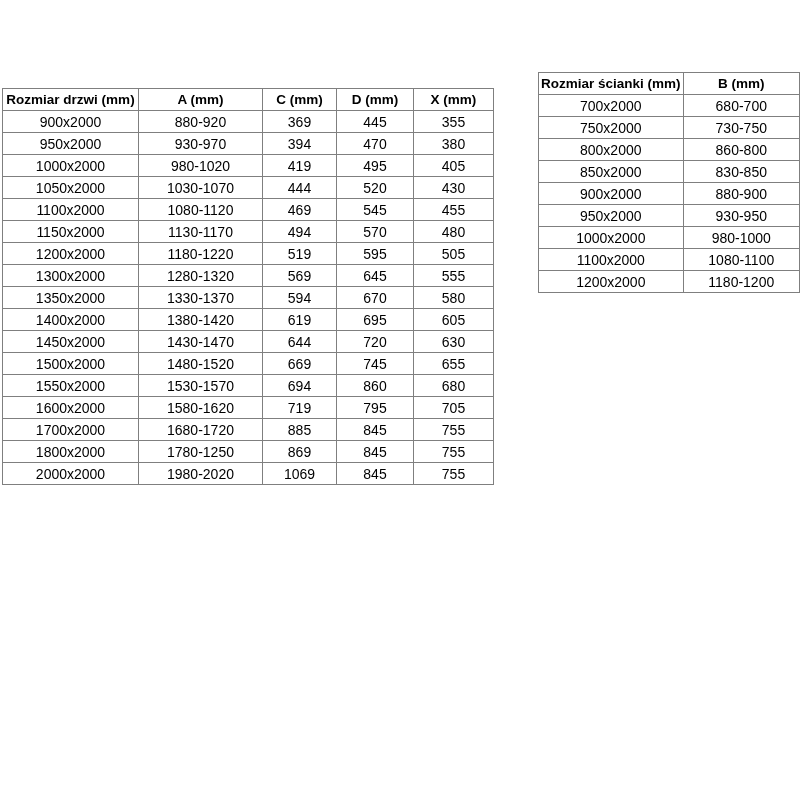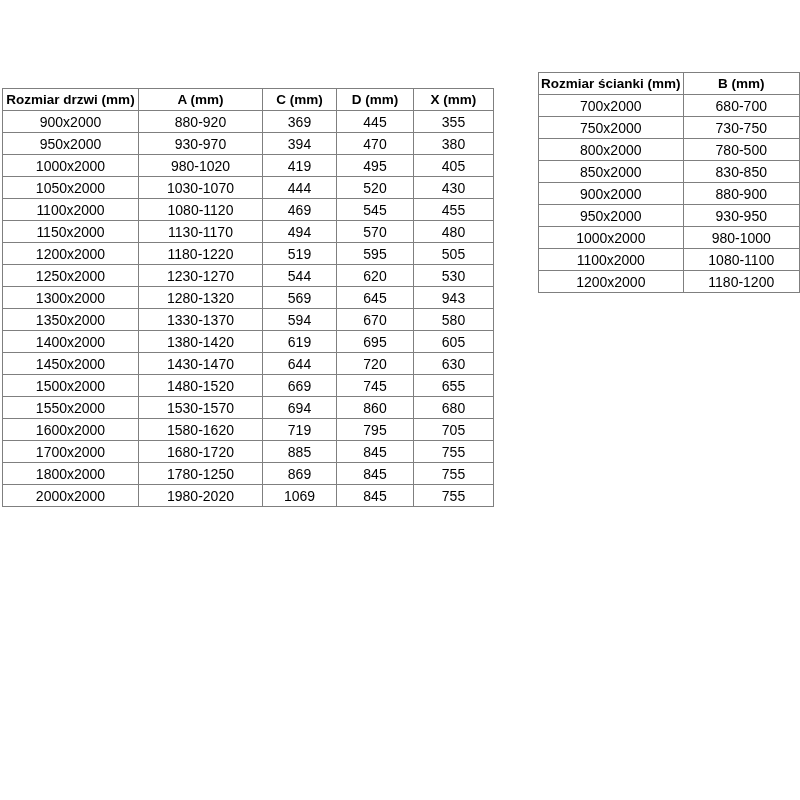--- a/index.html
+++ b/index.html
@@ -111,32 +111,25 @@
         <td>480</td>
       </tr>
       <tr>
         <td>1200x2000</td>
         <td>1180-1220</td>
         <td>519</td>
         <td>595</td>
         <td>505</td>
       </tr>
       <tr>
-        <td>1250x2000</td>
-        <td>1230-1270</td>
-        <td>544</td>
-        <td>620</td>
-        <td>530</td>
-      </tr>
-      <tr>
         <td>1300x2000</td>
         <td>1280-1320</td>
         <td>569</td>
         <td>645</td>
-        <td>943</td>
+        <td>555</td>
       </tr>
       <tr>
         <td>1350x2000</td>
         <td>1330-1370</td>
         <td>594</td>
         <td>670</td>
         <td>580</td>
       </tr>
       <tr>
         <td>1400x2000</td>
@@ -212,21 +205,21 @@
       <tr>
         <td>700x2000</td>
         <td>680-700</td>
       </tr>
       <tr>
         <td>750x2000</td>
         <td>730-750</td>
       </tr>
       <tr>
         <td>800x2000</td>
-        <td>780-500</td>
+        <td>860-800</td>
       </tr>
       <tr>
         <td>850x2000</td>
         <td>830-850</td>
       </tr>
       <tr>
         <td>900x2000</td>
         <td>880-900</td>
       </tr>
       <tr>

